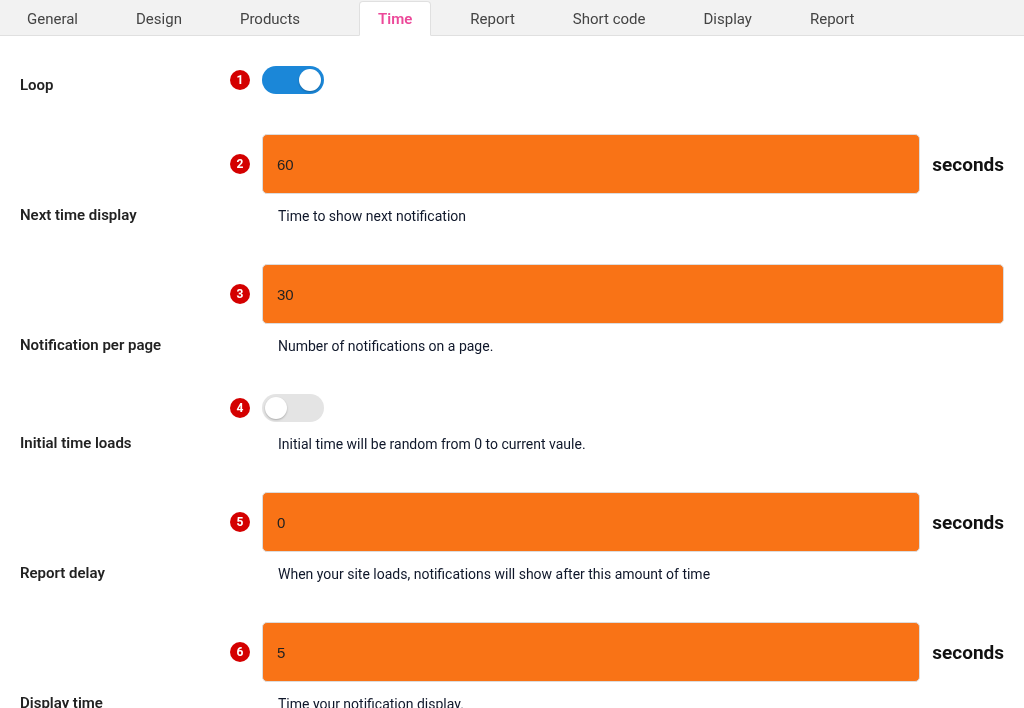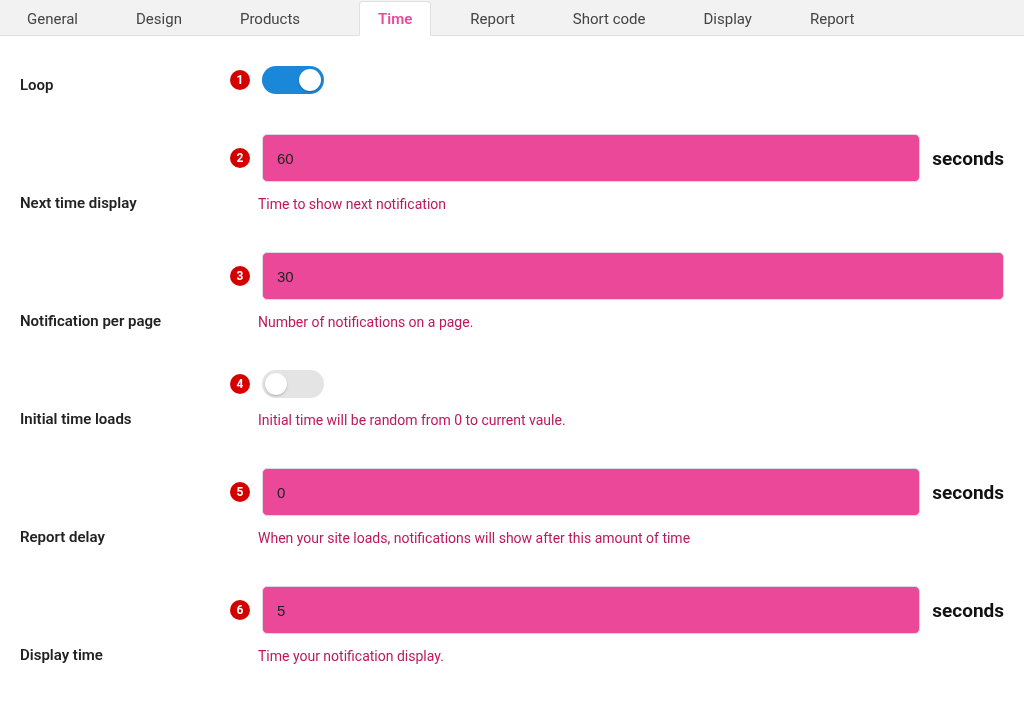--- a/index.html
+++ b/index.html
@@ -74,39 +74,39 @@
     color: #fff;
     font-weight: 700;
     font-size: 12px;
     display: flex;
     align-items: center;
     justify-content: center;
     flex-shrink: 0;
   }
   .text-input {
     flex: 1;
-    height: 48px;
+    height: 60px;
     border: 1px solid #dcdcdc;
     border-radius: 5px;
     padding: 0 14px;
     font-size: 15px;
     color: #222;
     outline: none;
-    background: #ec4899;
+    background: #f97316;
   }
   .unit {
     font-weight: 700;
     color: #111;
     font-size: 19px;
     min-width: 60px;
   }
   .help {
     margin-top: 14px;
-    margin-left: 28px;
-    color: #be185d;
+    margin-left: 48px;
+    color: #0f172a;
     font-size: 14px;
   }
   
   .toggle {
     width: 62px;
     height: 28px;
     border-radius: 14px;
     position: relative;
     cursor: pointer;
     display: inline-block;

